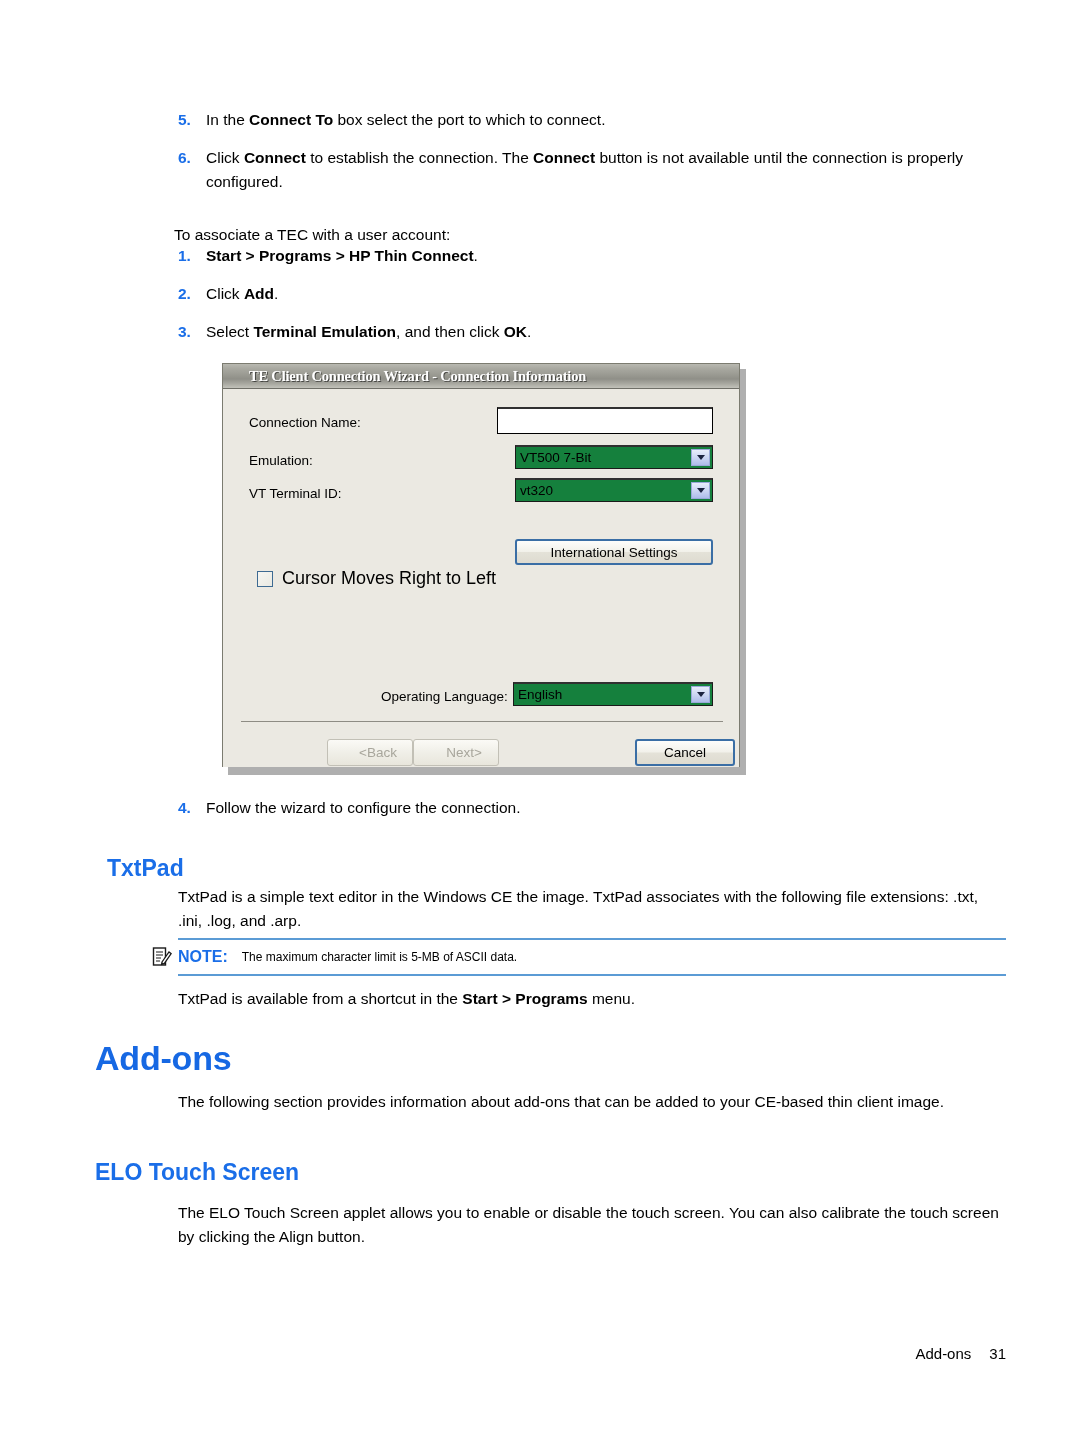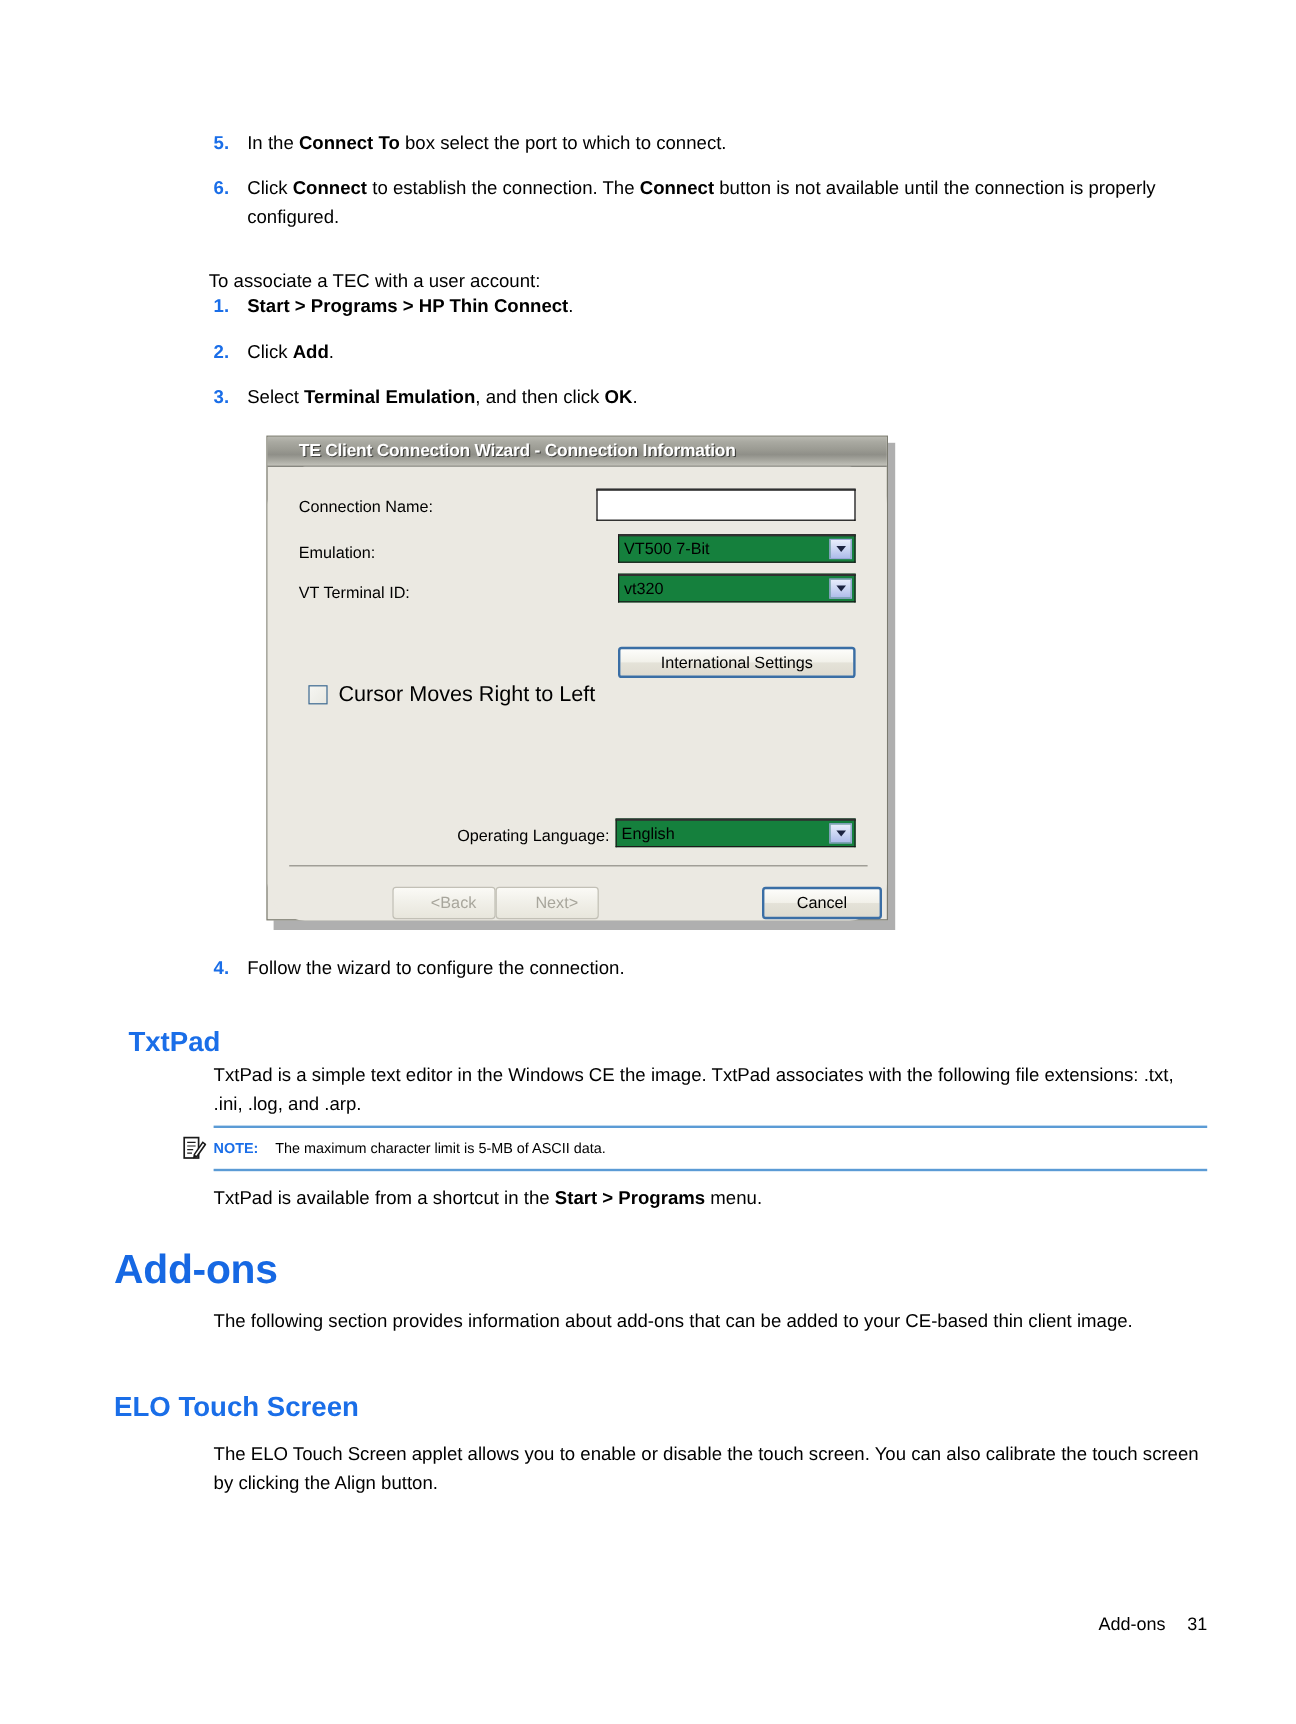--- a/index.html
+++ b/index.html
@@ -90,21 +90,21 @@
   .note-icon {
     position: absolute;
     left: -26px;
     top: 6px;
     width: 20px;
     height: 22px;
   }
   .note-label {
     color: #1a6ee8;
     font-weight: bold;
-    font-size: 12px;
+    font-size: 16px;
     margin-right: 14px;
   }
   .note-text {
     font-size: 12px;
     color: #000;
   }
 
   
   .footer {
     position: absolute;
@@ -147,34 +147,34 @@
   .titlebar {
     height: 25px;
     background: linear-gradient(to bottom,
         #b8b8b0 0%, #a9a9a1 18%, #9a9a92 45%,
         #8f8f88 62%, #a8a8a0 82%, #c2c2ba 100%);
     border-bottom: 1px solid #6f6f68;
     display: flex;
     align-items: center;
     padding-left: 26px;
     box-sizing: border-box;
+    font-family: Liberation Serif, serif;
   }
   .titlebar-text {
     color: #ffffff;
     font-weight: bold;
     font-size: 14.5px;
     letter-spacing: -0.2px;
     text-shadow: 1px 1px 0 rgba(0,0,0,0.55);
     white-space: nowrap;
   }
   .dialog-body {
     position: relative;
     height: 378px;
     background: #ebe9e2;
-    border-radius: 31px;
   }
 
   .fld-label {
     position: absolute;
     font-size: 13.5px;
     color: #000;
     white-space: nowrap;
   }
 
   .textbox {

